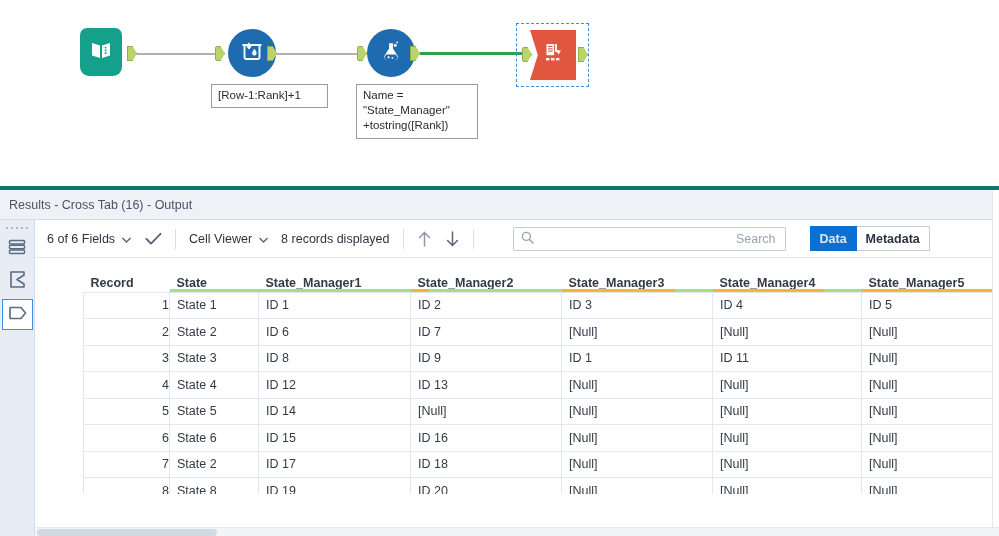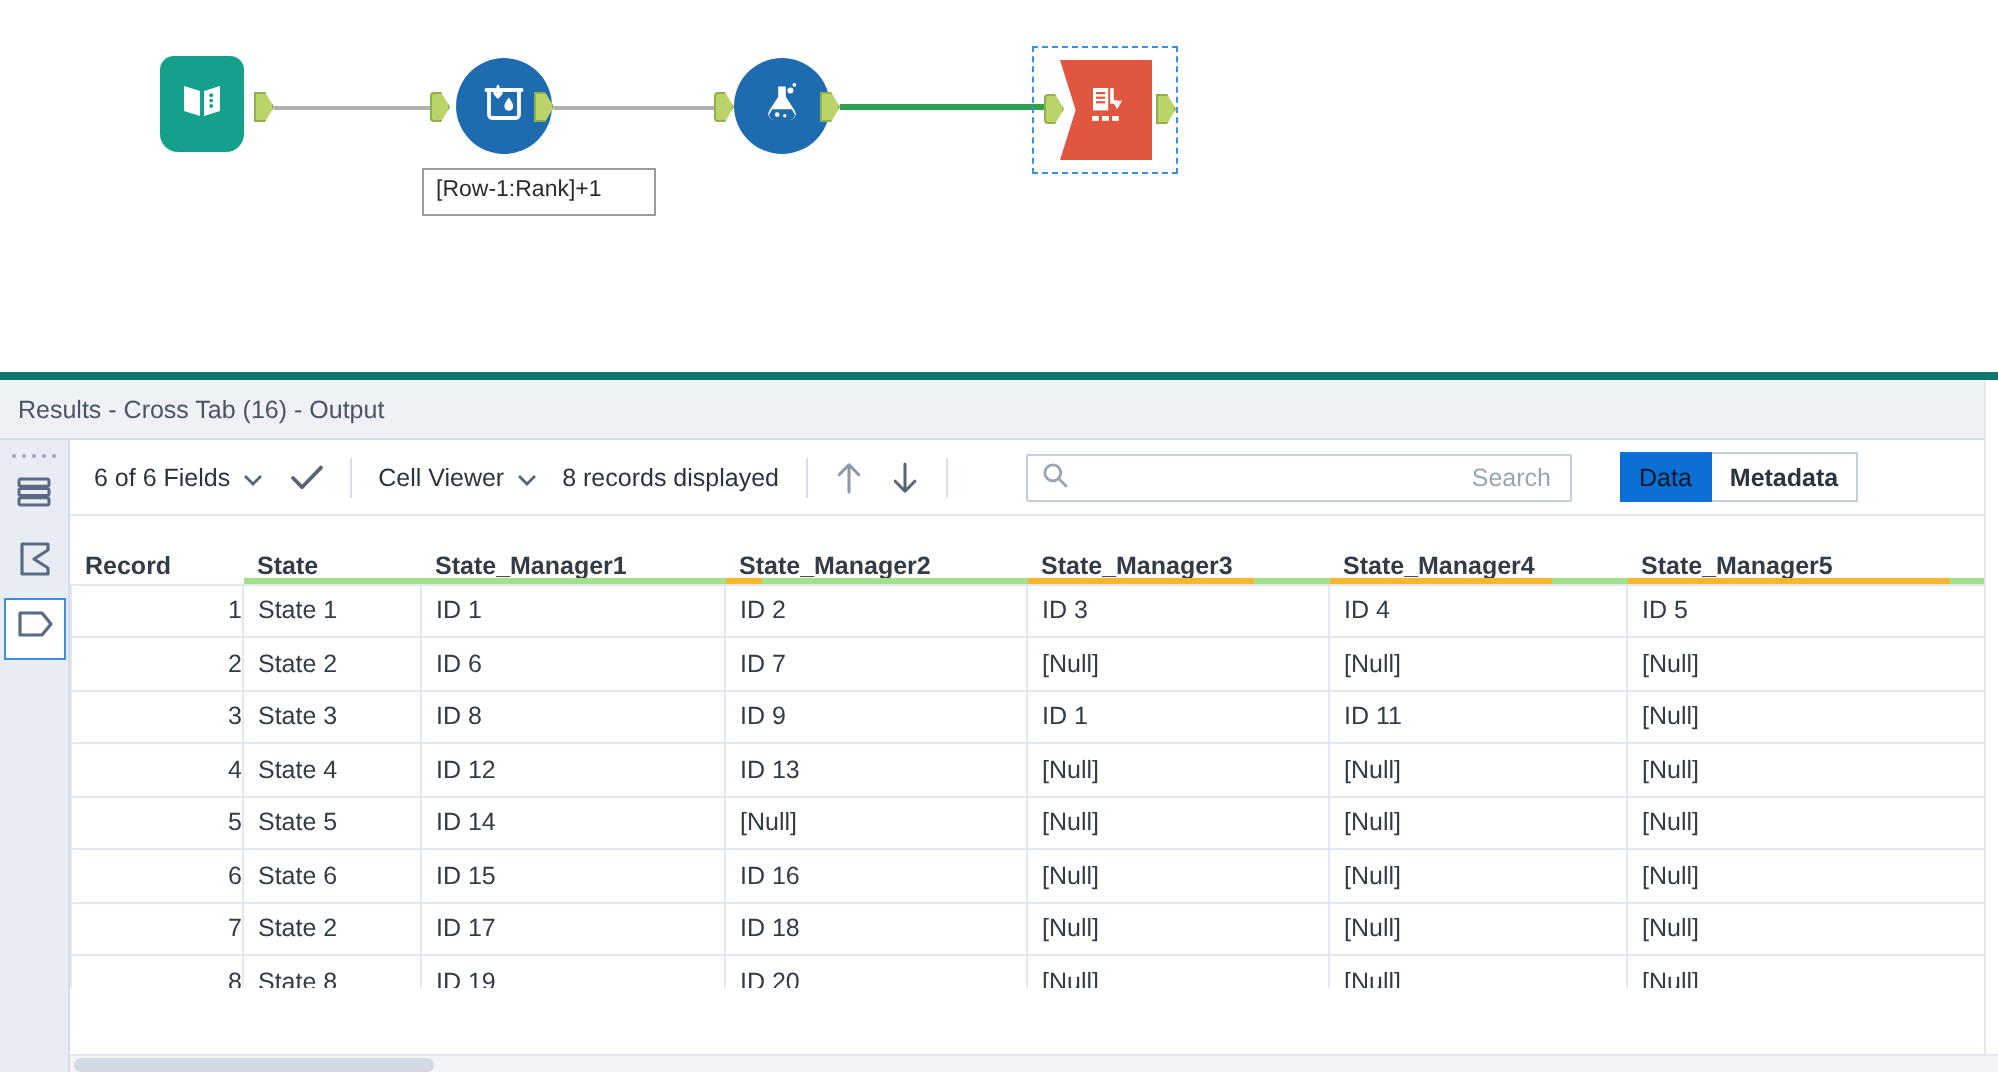--- a/index.html
+++ b/index.html
@@ -163,24 +163,24 @@
 
   .seg {
     height: 25px;
     display: flex; align-items: center; justify-content: center;
     padding: 0 9px;
     font-size: 12.5px;
     border: 1px solid #c6cedb;
     background: #ffffff;
     color: #2c3340;
   }
-  .seg.on { background: #0b6fd4; border-color: #0b6fd4; color: #0f172a; font-weight: normal; }
-
-  
-  #grid-wrap { flex: 1; overflow: hidden; background: #ffffff; position: relative; }
+  .seg.on { background: #0b6fd4; border-color: #0b6fd4; color: #e5e5e5; font-weight: bold; }
+
+  
+  #grid-wrap { flex: 1; overflow: hidden; background: #ffffff; position: relative; margin-left: 48px; }
   table#grid {
     border-collapse: collapse;
     width: 963px;
     table-layout: fixed;
     font-size: 12.5px;
   }
   table#grid th {
     text-align: left;
     font-weight: bold;
     color: #333b47;
@@ -301,20 +301,21 @@
           <path d="M9.1 17.6 L18.9 17.6 L20.4 20.2 A2.6 2.6 0 0 1 18.2 23 L9.8 23 A2.6 2.6 0 0 1 7.6 20.2 Z" fill="#1f6bb0"></path>
           <circle cx="11.6" cy="20.3" r="1.15" fill="#ffffff"></circle>
           <circle cx="15.4" cy="20.9" r="0.85" fill="#ffffff"></circle>
           <circle cx="18.2" cy="8.3" r="1.5" fill="#ffffff"></circle>
           <circle cx="20.2" cy="5.4" r="0.95" fill="#ffffff"></circle>
         </svg>
       </span>
     </div>
   </div>
   <div class="anchor out" style="left:410px; top:46px;"></div>
+  <div class="annot" style="left:356px; top:84px; width:122px;"><span>Name =</span><br><span>"State_Manager"</span><br><span>+tostring([Rank])</span></div>
 
   <div class="tool-sel" style="left:516px; top:23px; width:73px; height:64px;"></div>
   <div class="anchor in" style="left:522px; top:47px;"></div>
   <div class="tool" style="left:530px; top:30px;">
     <div class="tool-crosstab">
       <span>
         <svg width="26" height="28" viewBox="0 0 26 28">
           <rect x="6.5" y="5" width="7.6" height="11.2" fill="#ffffff"></rect>
           <rect x="8" y="7" width="4.6" height="1.1" fill="#e0563f"></rect>
           <rect x="8" y="9.3" width="4.6" height="1.1" fill="#e0563f"></rect>

